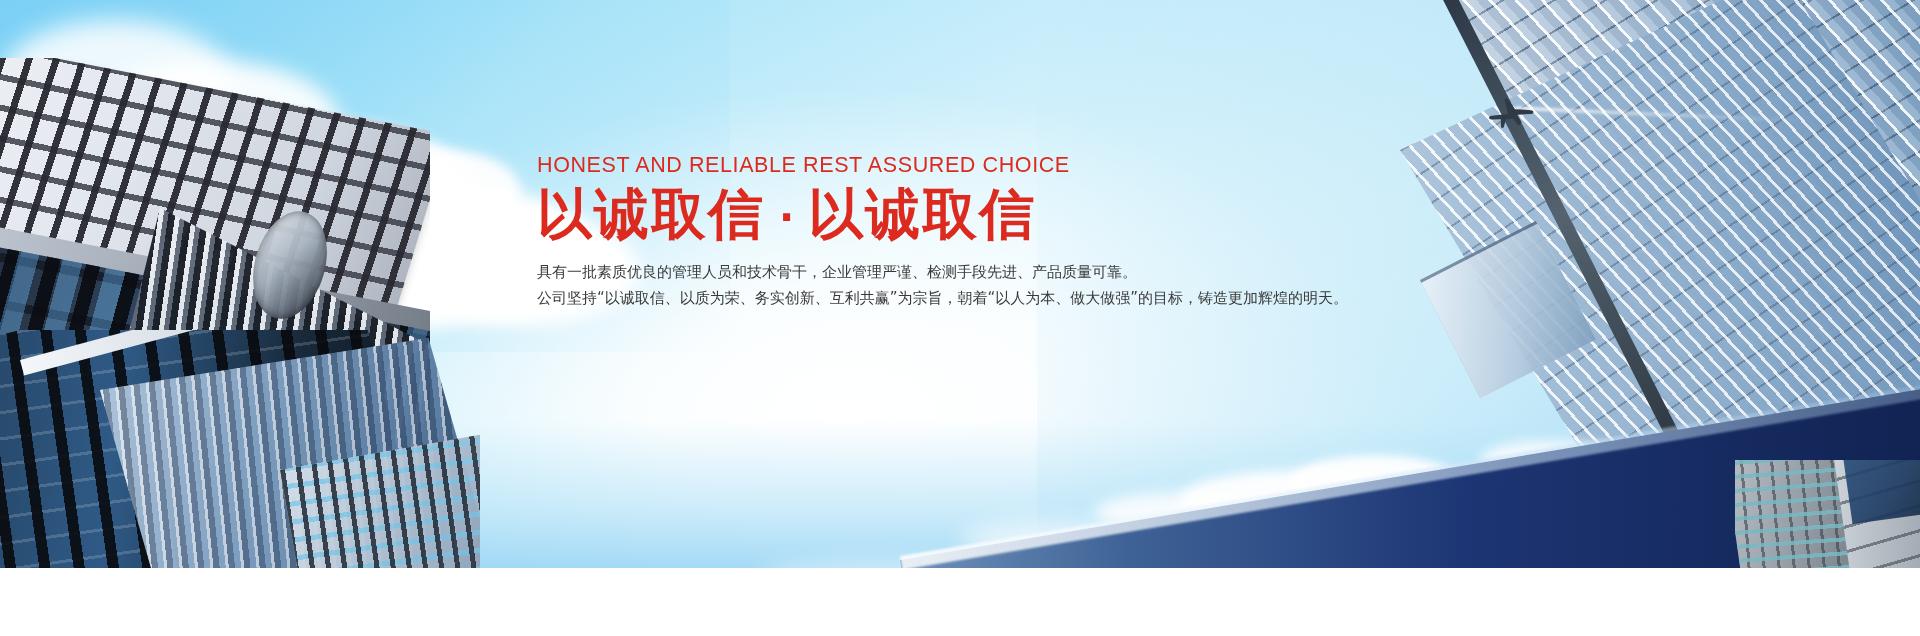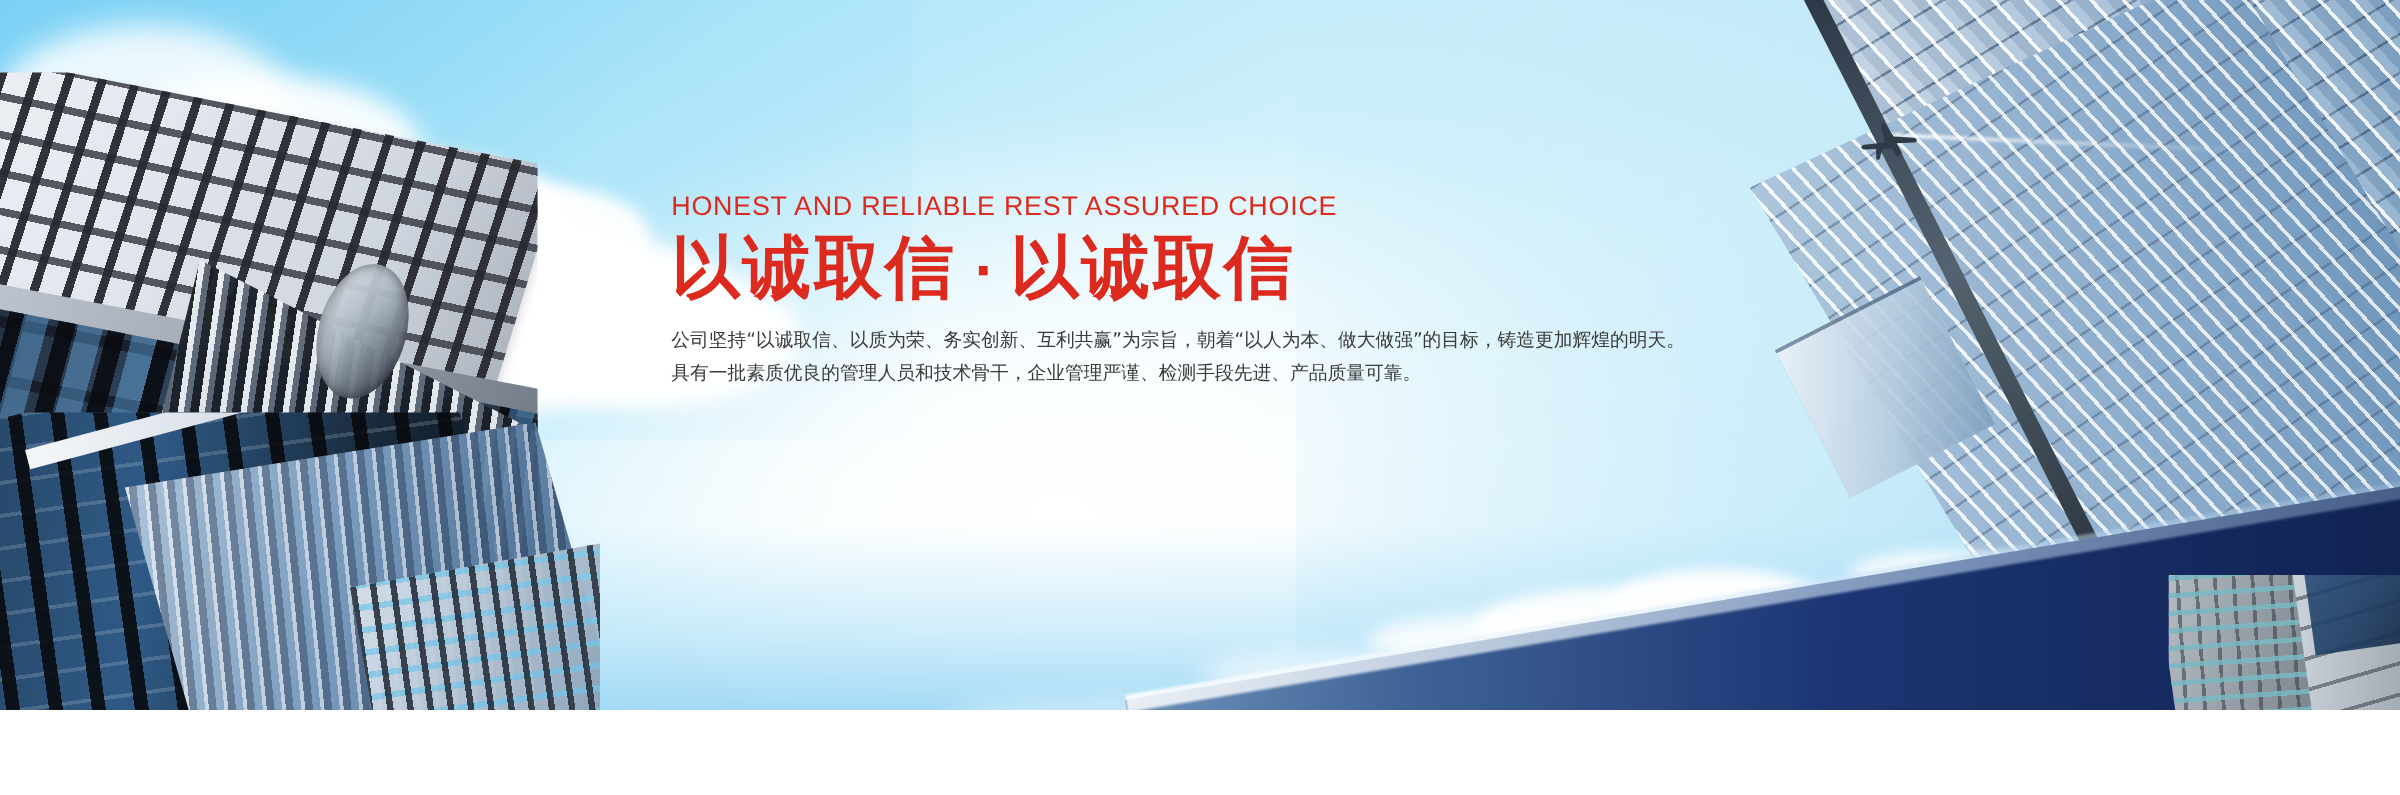--- a/index.html
+++ b/index.html
@@ -329,17 +329,17 @@
     </g>
   </svg>
 
   <div class="copy">
     <p class="eyebrow" style="color: rgb(221, 42, 30);">HONEST AND RELIABLE  REST ASSURED CHOICE</p>
 
     <h1 class="headline" style="color: rgb(221, 42, 30);">
       <span>以诚取信</span><span class="dot">·</span><span>以诚取信</span>
     </h1>
 
+    <p class="body-line" style="color: rgb(58, 58, 58);">具有一批素质优良的管理人员和技术骨干，企业管理严谨、检测手段先进、产品质量可靠。</p>
     <p class="body-line" style="color: rgb(58, 58, 58);">公司坚持“以诚取信、以质为荣、务实创新、互利共赢”为宗旨，朝着“以人为本、做大做强”的目标，铸造更加辉煌的明天。</p>
-    <p class="body-line" style="color: rgb(58, 58, 58);">具有一批素质优良的管理人员和技术骨干，企业管理严谨、检测手段先进、产品质量可靠。</p>
   </div>
 
 </div>
 
 </body></html>

